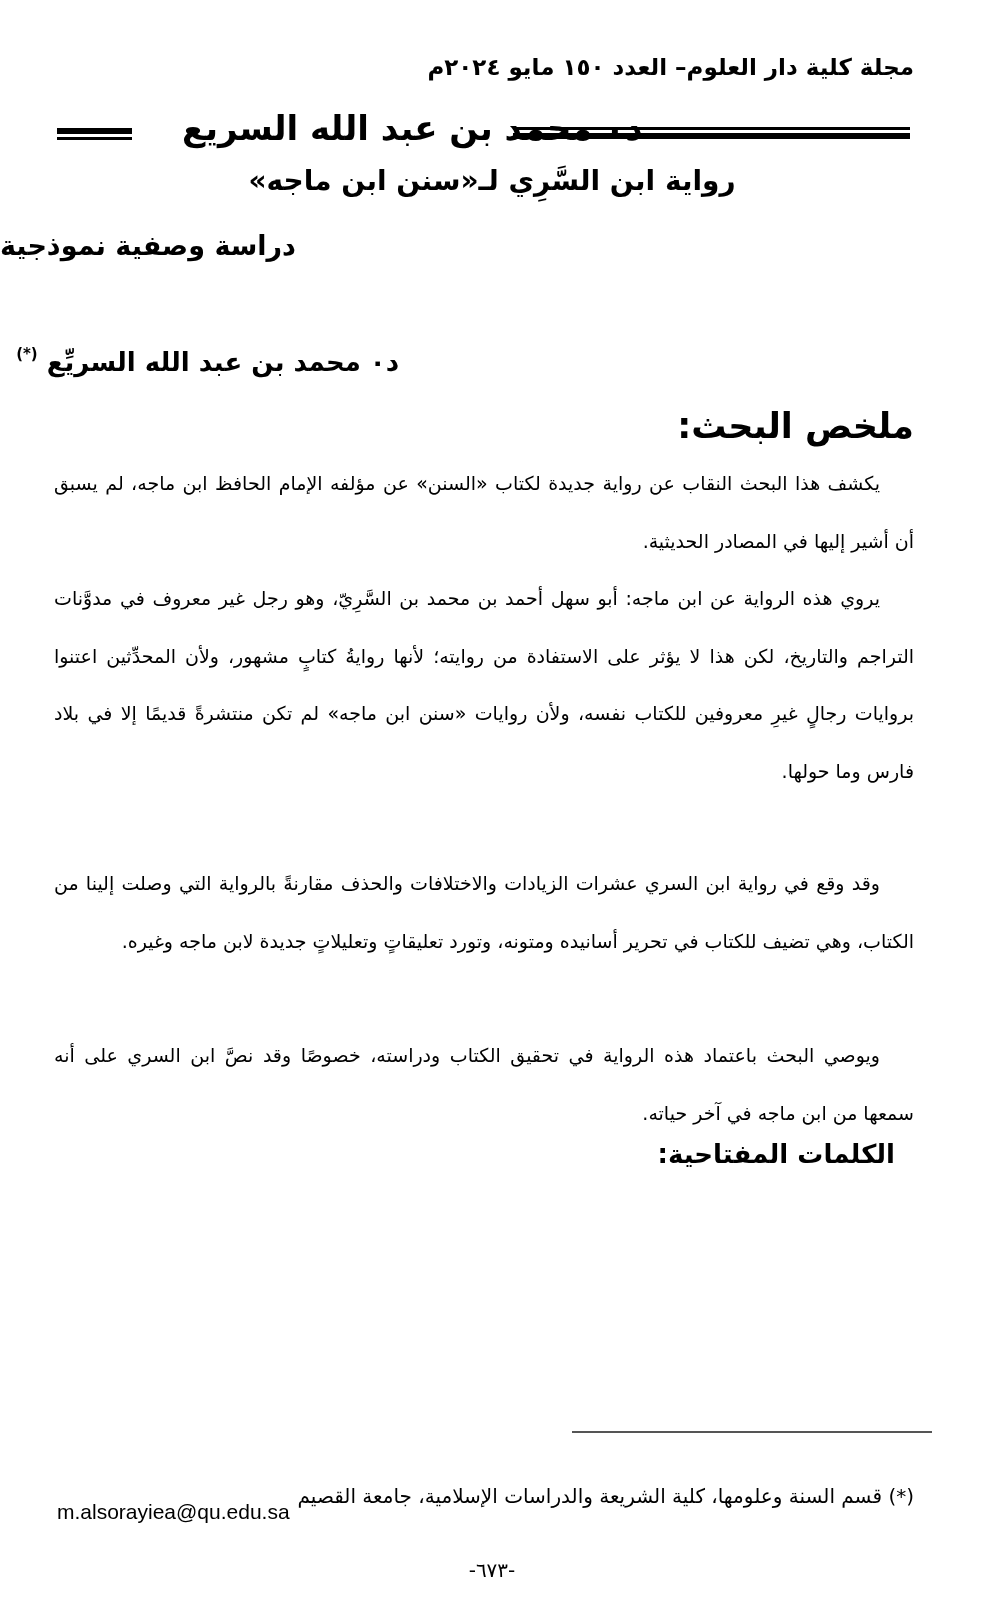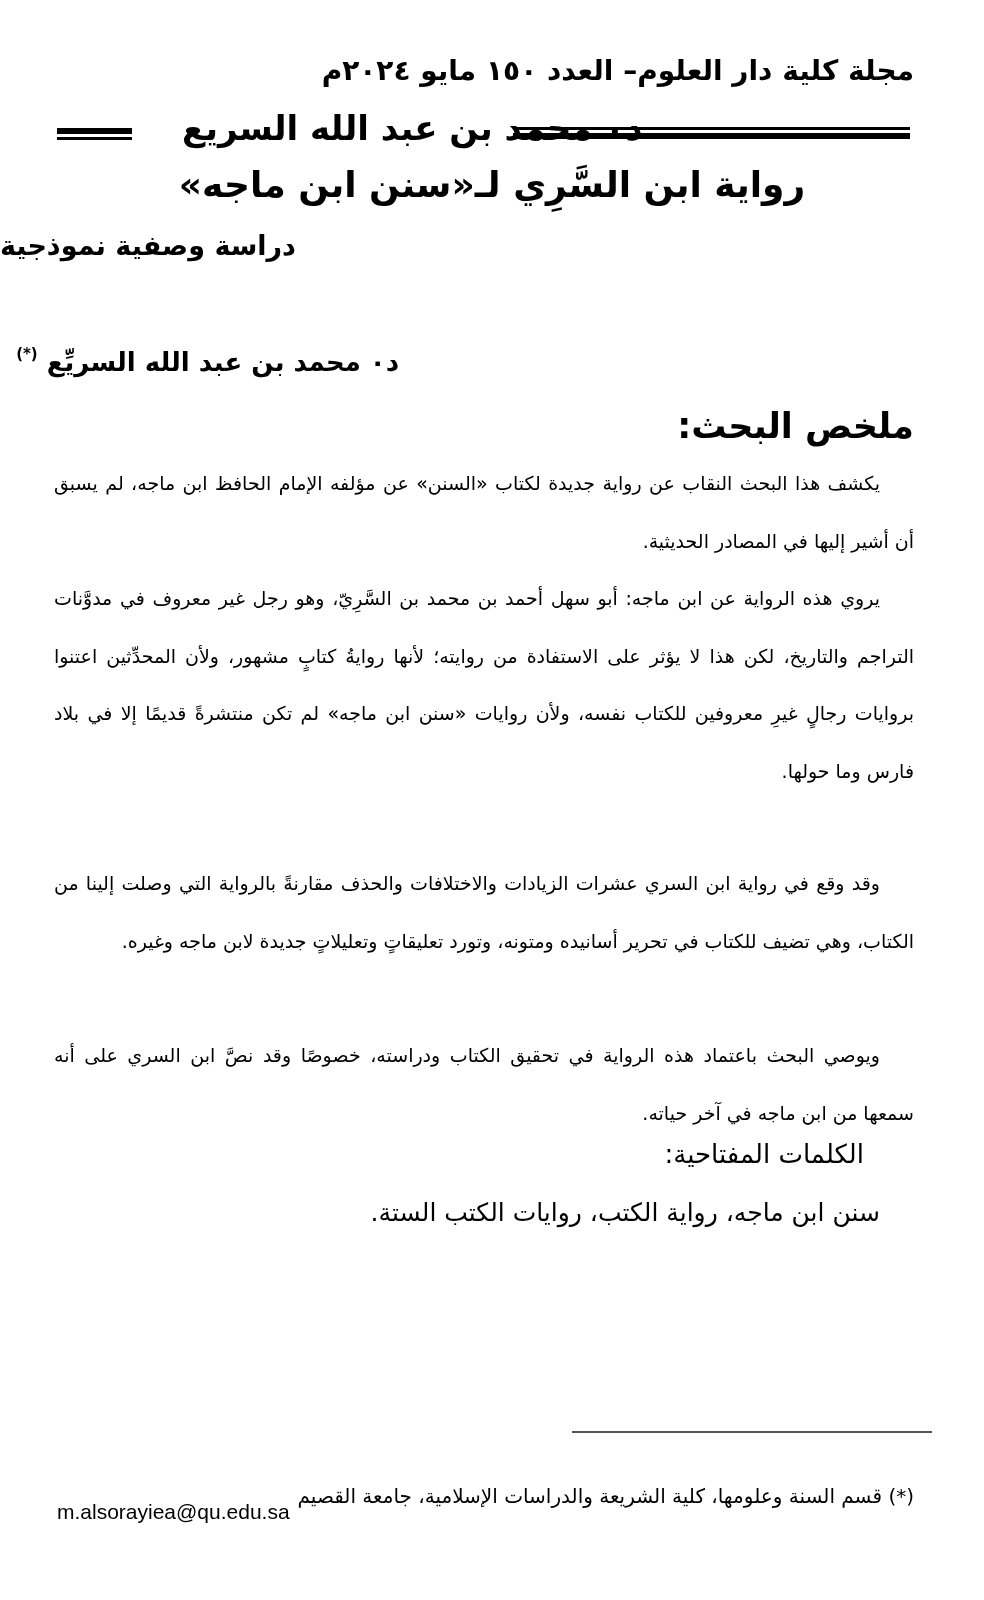--- a/index.html
+++ b/index.html
@@ -1,50 +1,50 @@
 <!DOCTYPE html>
 <html><head>
   <meta charset="utf-8">
   <style>
     html, body { margin: 0; padding: 0; background: #ffffff; }
     body { width: 984px; height: 1600px; position: relative; overflow: hidden; color: #000; font-family: "DejaVu Sans", sans-serif; }
     .page { position: absolute; inset: 0; direction: rtl; }
     .abs { position: absolute; white-space: nowrap; }
 
-    .journal-header { top: 54px; right: 70px; font-size: 28px; font-weight: bold; }
+    .journal-header { top: 54px; right: 70px; font-size: 23px; font-weight: bold; }
 
     .rule-right { position: absolute; left: 513px; width: 397px; top: 127px; }
     .rule-right .thin { height: 3px; background: #000; }
     .rule-right .gap { height: 3px; }
     .rule-right .thick { height: 6px; background: #000; }
 
     .rule-left { position: absolute; left: 57px; width: 75px; top: 128px; }
     .rule-left .thick { height: 6px; background: #000; }
     .rule-left .gap { height: 3px; }
     .rule-left .thin { height: 3px; background: #000; }
 
     .running-author { top: 108px; left: 182px; font-size: 34px; font-weight: bold; direction: rtl; }
 
-    .title { top: 164px; left: 0; right: 0; text-align: center; font-size: 36px; font-weight: bold; }
+    .title { top: 164px; left: 0; right: 0; text-align: center; font-size: 28px; font-weight: bold; }
     .subtitle { top: 230px; left: 0; right: 0; text-align: left; font-size: 27px; font-weight: bold; }
 
     .author-line { top: 345px; right: 585px; font-size: 26px; font-weight: bold; text-align: right; }
     .author-line sup { font-size: 15px; font-weight: bold; vertical-align: 12px; }
 
     .abstract-heading { top: 406px; right: 70px; font-size: 35px; font-weight: bold; }
 
     .body-block { position: absolute; right: 70px; width: 860px; font-size: 19px; line-height: 57.5px; text-align: justify; text-align-last: right; }
     .body-block p { margin: 0; }
     .indent { text-indent: 34px; }
     .para1 { top: 455px; }
     .para2 { top: 570px; }
     .para3 { top: 855px; }
     .para4 { top: 1027px; }
 
-    .keywords-heading { top: 1139px; right: 120px; font-size: 26px; font-weight: normal; }
+    .keywords-heading { top: 1139px; right: 89px; font-size: 26px; font-weight: bold; }
     .keywords-text { top: 1198px; right: 104px; font-size: 25px; }
 
     .footnote-rule { position: absolute; left: 572px; width: 360px; top: 1431px; height: 2px; background: #555; }
     .footnote-text { top: 1452px; right: 70px; font-size: 20px; margin-top: 32px; }
     .email { top: 1500px; left: 57px; font-size: 21px; direction: ltr; font-family: "Liberation Sans", sans-serif; }
     .page-number { top: 1558px; left: 0; right: 0; text-align: center; font-size: 20px; }
   </style>
 </head>
 <body>
 
@@ -81,19 +81,19 @@
     <p class="indent">يروي هذه الرواية عن ابن ماجه: أبو سهل أحمد بن محمد بن السَّرِيّ، وهو رجل غير معروف في مدوَّنات التراجم والتاريخ، لكن هذا لا يؤثر على الاستفادة من روايته؛ لأنها روايةُ كتابٍ مشهور، ولأن المحدِّثين اعتنوا بروايات رجالٍ غيرِ معروفين للكتاب نفسه، ولأن روايات «سنن ابن ماجه» لم تكن منتشرةً قديمًا إلا في بلاد فارس وما حولها.</p>
   </div>
   <div class="body-block para4">
     <p class="indent">ويوصي البحث باعتماد هذه الرواية في تحقيق الكتاب ودراسته، خصوصًا وقد نصَّ ابن السري على أنه سمعها من ابن ماجه في آخر حياته.</p>
   </div>
   <div class="body-block para3">
     <p class="indent">وقد وقع في رواية ابن السري عشرات الزيادات والاختلافات والحذف مقارنةً بالرواية التي وصلت إلينا من الكتاب، وهي تضيف للكتاب في تحرير أسانيده ومتونه، وتورد تعليقاتٍ وتعليلاتٍ جديدة لابن ماجه وغيره.</p>
   </div>
 
   <div class="abs keywords-heading">الكلمات المفتاحية:</div>
-  <div class="abs keywords-text">سنن ابن ماجه، رواية الكتب، روايات الكتب الستة.</div>
 
   <div class="footnote-rule"></div>
   <div class="abs footnote-text">(*) قسم السنة وعلومها، كلية الشريعة والدراسات الإسلامية، جامعة القصيم</div>
   <div class="abs email">m.alsorayiea@qu.edu.sa</div>
 
+  <div class="abs page-number">-٦٧٣-</div>
 </div>
 
 </body></html>

